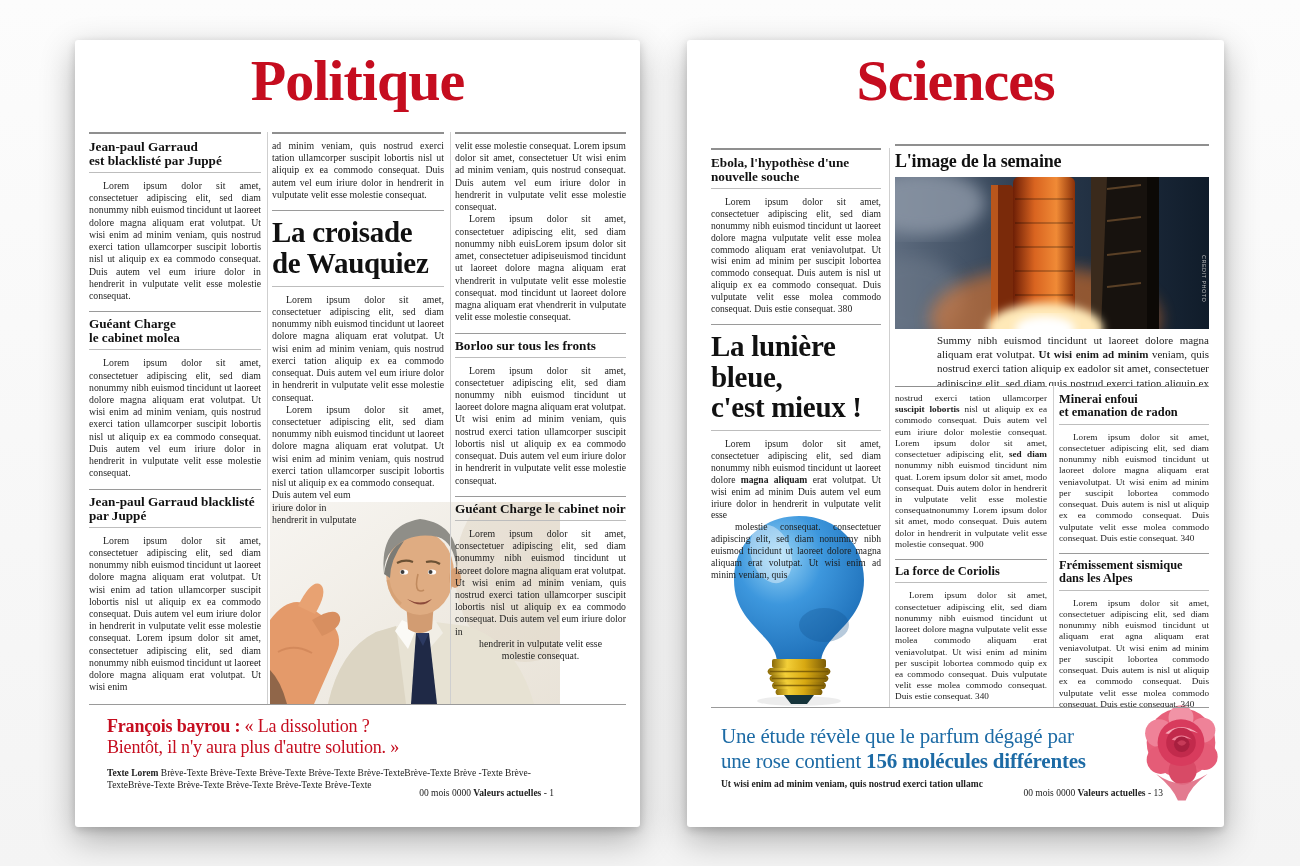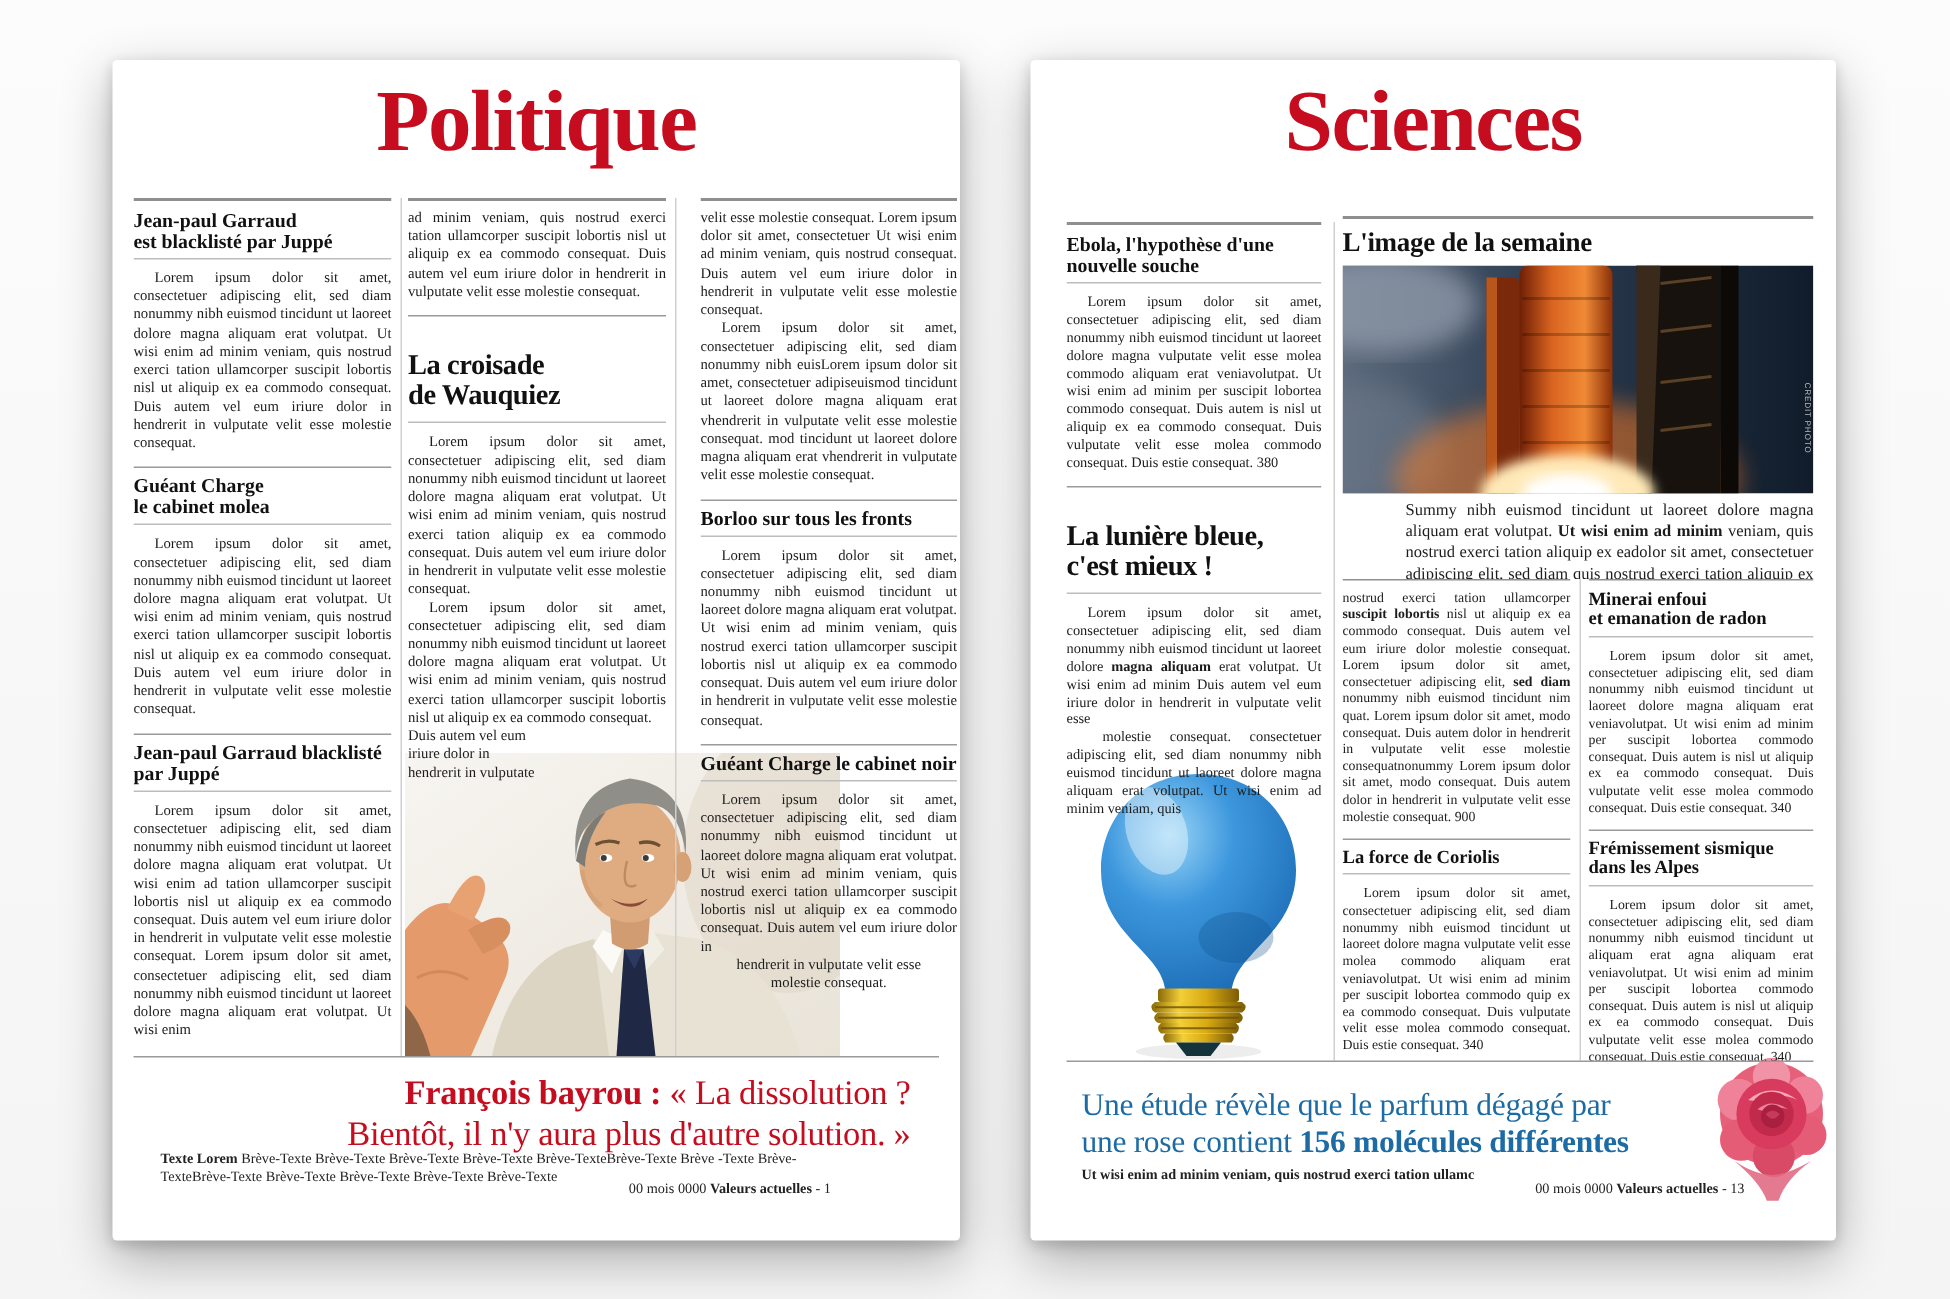--- a/index.html
+++ b/index.html
@@ -16,28 +16,28 @@
   .rp .c1{font-size:9.6px;line-height:1.24;}
   .rp .c23{font-size:9.2px;line-height:1.22;}
   p{margin:0;}
   .ind{text-indent:14px;}
   .toprule{border-top:2px solid #8f8f8f;margin-bottom:6px;}
   .secrule{border-top:1.5px solid #9a9a9a;margin-top:9px;}
   .subrule{border-top:1px solid #bdbdbd;margin-bottom:7px;}
   .pre{white-space:pre-line;}
   .h-small{font-weight:bold;font-size:13.2px;line-height:1.06;margin:5px 0 4px;color:#111;text-align:left;}
   .h-xs{font-weight:bold;font-size:12.4px;line-height:1.08;margin:5px 0 4px;color:#111;text-align:left;}
-  .h-big{font-weight:bold;font-size:19px;line-height:1.06;margin:23px 0 7px;color:#111;text-align:left;letter-spacing:-.3px;}
+  .h-big{font-weight:bold;font-size:29px;line-height:1.06;margin:6px 0 7px;color:#111;text-align:left;letter-spacing:-.3px;}
   .vdiv{position:absolute;width:1px;background:#cfcfcf;}
   .hrule-abs{position:absolute;border-top:1.5px solid #9a9a9a;}
   .photo{position:absolute;z-index:0;}
   .colz{z-index:2;}
   .narrow{width:92px;text-align:left;}
   .centered{text-align:center;white-space:pre-line;}
-  .quote-red{position:absolute;color:#c50d1f;font-size:23px;line-height:1.17;letter-spacing:-.2px;text-align:right;}
+  .quote-red{position:absolute;color:#c50d1f;font-size:18px;line-height:1.17;letter-spacing:-.2px;text-align:left;}
   .quote-red b{font-weight:bold;}
   .breve{position:absolute;font-size:9.5px;line-height:1.3;color:#222;text-align:left;}
   .footer{position:absolute;font-size:9.5px;color:#222;}
   .quote-blue{position:absolute;color:#1d6ba5;font-size:21px;line-height:1.2;letter-spacing:-.2px;text-align:left;}
   .sub-blue{position:absolute;font-size:9.5px;font-weight:bold;color:#222;}
   .feat-h{font-weight:bold;font-size:18px;line-height:1.1;margin:3px 0 5px;color:#111;text-align:left;letter-spacing:-.2px;}
   .caption{font-size:11px;line-height:1.3;margin-top:4px;text-align:justify;margin-left:42px;}
   .credit{position:absolute;writing-mode:vertical-rl;font-family:"Liberation Sans",sans-serif;
           font-size:5.5px;color:#b9b9b9;letter-spacing:.5px;z-index:3;}
 </style>
@@ -112,21 +112,21 @@
       <p>ad minim veniam, quis nostrud exerci tation ullamcorper suscipit lobortis nisl ut aliquip ex ea commodo consequat. Duis autem vel eum iriure dolor in hendrerit in vulputate velit esse molestie consequat.</p>
       <div class="secrule"></div>
       <div class="h-big pre">La croisade
 de Wauquiez</div>
       <div class="subrule"></div>
       <p class="ind">Lorem ipsum dolor sit amet, consectetuer adipiscing elit, sed diam nonummy nibh euismod tincidunt ut laoreet dolore magna aliquam erat volutpat. Ut wisi enim ad minim veniam, quis nostrud exerci tation aliquip ex ea commodo consequat. Duis autem vel eum iriure dolor in hendrerit in vulputate velit esse molestie consequat.</p>
       <p class="ind">Lorem ipsum dolor sit amet, consectetuer adipiscing elit, sed diam nonummy nibh euismod tincidunt ut laoreet dolore magna aliquam erat volutpat. Ut wisi enim ad minim veniam, quis nostrud exerci tation ullamcorper suscipit lobortis nisl ut aliquip ex ea commodo consequat.</p>
       <p class="narrow">Duis autem vel eum iriure dolor in hendrerit in vulputate</p>
     </div>
 
-    <div class="col colz" style="left:392px;top:92px;width:171px;height:572px;">
+    <div class="col colz" style="left:380px;top:92px;width:171px;height:572px;">
       <div class="toprule"></div>
       <p>velit esse molestie consequat. Lorem ipsum dolor sit amet, consectetuer Ut wisi enim ad minim veniam, quis nostrud consequat. Duis autem vel eum iriure dolor in hendrerit in vulputate velit esse molestie consequat.</p>
       <p class="ind">Lorem ipsum dolor sit amet, consectetuer adipiscing elit, sed diam nonummy nibh euisLorem ipsum dolor sit amet, consectetuer adipiseuismod tincidunt ut laoreet dolore magna aliquam erat vhendrerit in vulputate velit esse molestie consequat. mod tincidunt ut laoreet dolore magna aliquam erat vhendrerit in vulputate velit esse molestie consequat.</p>
       <div class="secrule"></div>
       <div class="h-small">Borloo sur tous les fronts</div>
       <div class="subrule"></div>
       <p class="ind">Lorem ipsum dolor sit amet, consectetuer adipiscing elit, sed diam nonummy nibh euismod tincidunt ut laoreet dolore magna aliquam erat volutpat. Ut wisi enim ad minim veniam, quis nostrud exerci tation ullamcorper suscipit lobortis nisl ut aliquip ex ea commodo consequat. Duis autem vel eum iriure dolor in hendrerit in vulputate velit esse molestie consequat.</p>
       <div class="secrule"></div>
       <div class="h-small">Guéant Charge le cabinet noir</div>
       <div class="subrule"></div>

